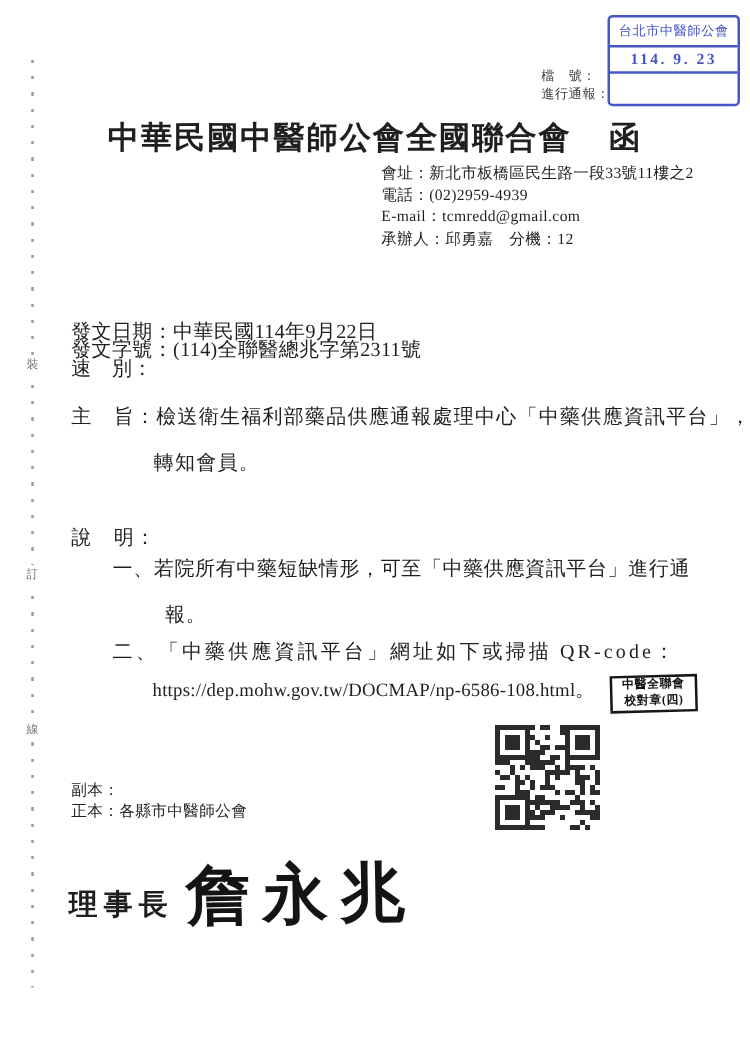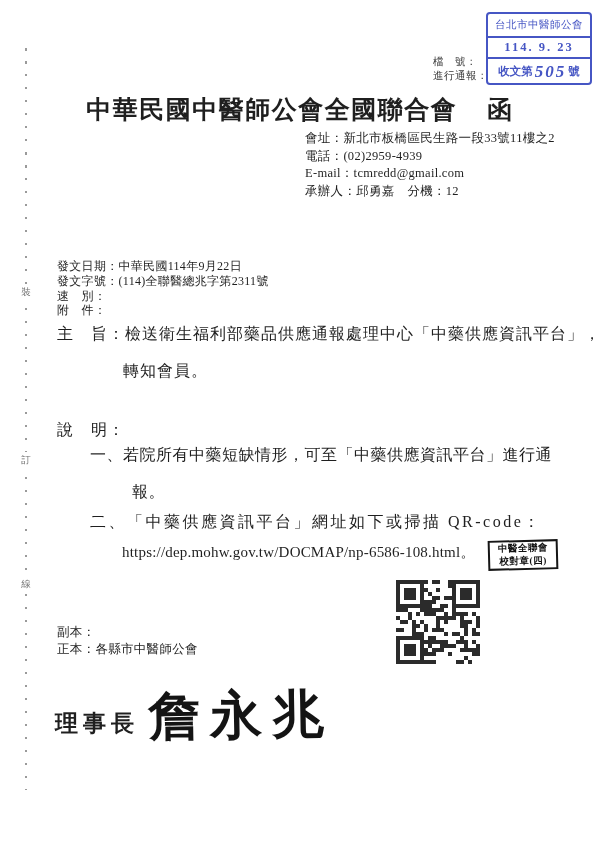--- a/index.html
+++ b/index.html
@@ -28,21 +28,21 @@
   .rs-hand{font-size:17px;font-style:italic;letter-spacing:2px;margin:0 2px;position:relative;top:1px;}
   
   .title-row{position:absolute;left:0;top:93px;width:600px;text-align:center;
     font-size:25px;font-weight:700;letter-spacing:1.5px;white-space:nowrap;}
   .doc-type{margin-left:30px;}
   
   .contact{position:absolute;left:305px;top:130px;font-size:12.5px;line-height:17.6px;letter-spacing:0.3px;}
   
   .recipient{position:absolute;left:55px;top:221px;font-size:19px;letter-spacing:2px;}
   
-  .meta{position:absolute;left:57px;top:259px;font-size:12px;line-height:14.8px;letter-spacing:0.3px;}
+  .meta{position:absolute;left:57px;top:259px;font-size:16px;line-height:14.8px;letter-spacing:0.3px;}
   
   .subject{position:absolute;left:57px;top:315px;width:498px;margin:0;
     font-size:16px;line-height:37px;letter-spacing:1px;padding-left:66px;text-indent:-66px;}
   
   .explain-label{position:absolute;left:57px;top:420px;font-size:16px;letter-spacing:1px;}
   .exp-item{position:absolute;margin:0;font-size:16px;line-height:37px;}
   .item1{left:90px;top:438px;width:428px;letter-spacing:0.5px;padding-left:42px;text-indent:-42px;font-family:Liberation Mono, monospace;}
   .item2{left:90px;top:503px;letter-spacing:2.5px;white-space:nowrap;}
   .url-line{position:absolute;left:122px;top:543px;font-size:15px;letter-spacing:0.2px;}
   
@@ -73,44 +73,38 @@
   </div>
 
   <div class="file-labels">
     <div>檔　號：</div>
     <div>進行通報：</div>
   </div>
 
   <div class="receipt-stamp">
     <div class="rs-org">台北市中醫師公會</div>
     <div class="rs-date">114. 9. 23</div>
-    <div class="rs-no">
-      <span>收文第</span>
-      <span class="rs-hand">505</span>
-      <span>號</span>
-    </div>
   </div>
 
   <div class="title-row">
     <span>中華民國中醫師公會全國聯合會</span><span class="doc-type">函</span>
   </div>
 
   <div class="contact">
     <div>會址：新北市板橋區民生路一段33號11樓之2</div>
     <div>電話：(02)2959-4939</div>
     <div>E-mail：tcmredd@gmail.com</div>
     <div>承辦人：邱勇嘉　分機：12</div>
   </div>
 
 
   <div class="meta">
     <div>發文日期：中華民國114年9月22日</div>
     <div>發文字號：(114)全聯醫總兆字第2311號</div>
     <div>速　別：</div>
-    <div>附　件：</div>
   </div>
 
   <p class="subject"><span>主　旨：</span><span>檢送衛生福利部藥品供應通報處理中心「中藥供應資訊平台」，請轉知會員。</span></p>
 
   <div class="explain-label">說　明：</div>
 
   <p class="exp-item item1">一、若院所有中藥短缺情形，可至「中藥供應資訊平台」進行通報。</p>
   <p class="exp-item item2">二、「中藥供應資訊平台」網址如下或掃描 QR-code：</p>
 
   <div class="url-line">https://dep.mohw.gov.tw/DOCMAP/np-6586-108.html。</div>

